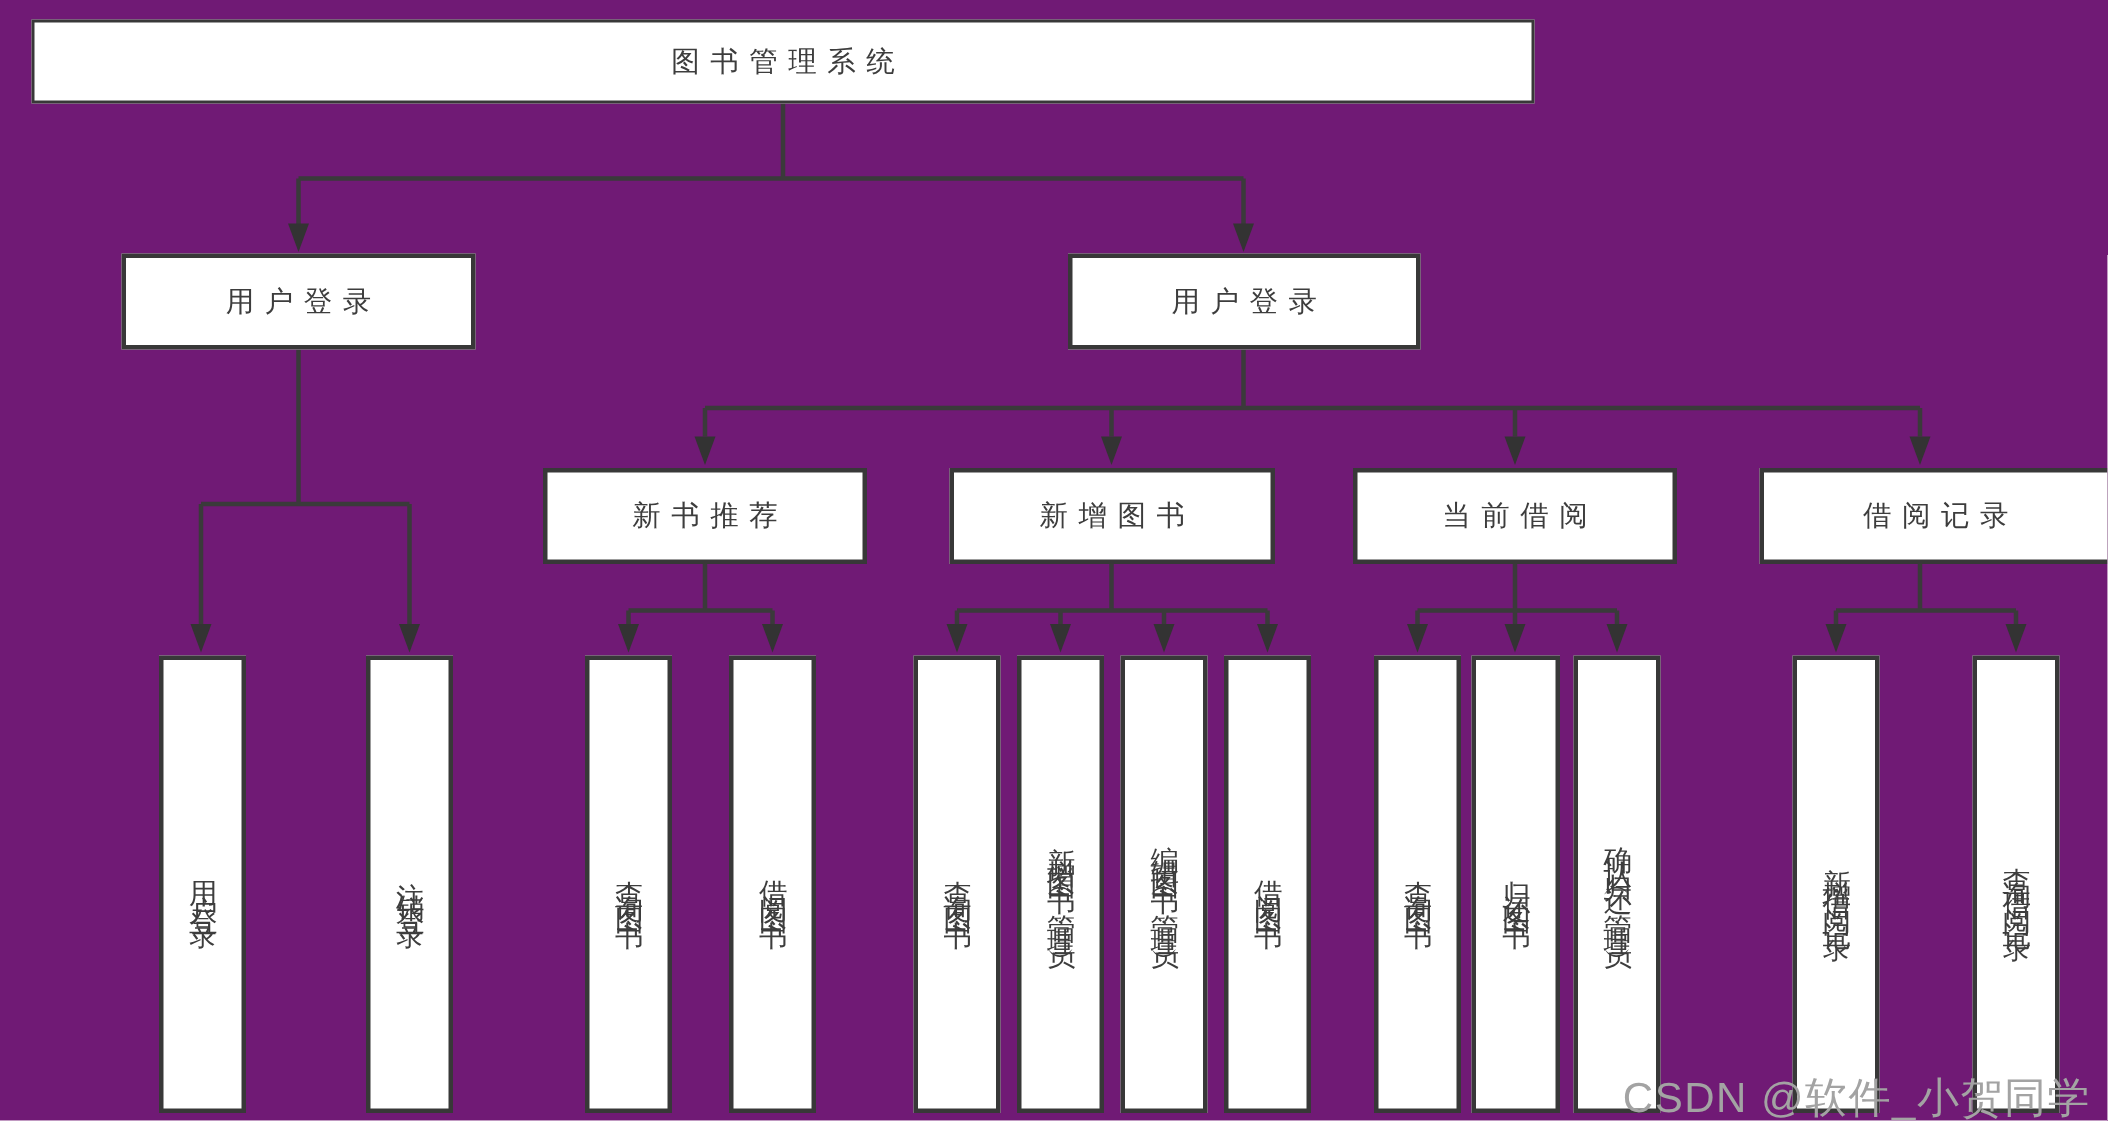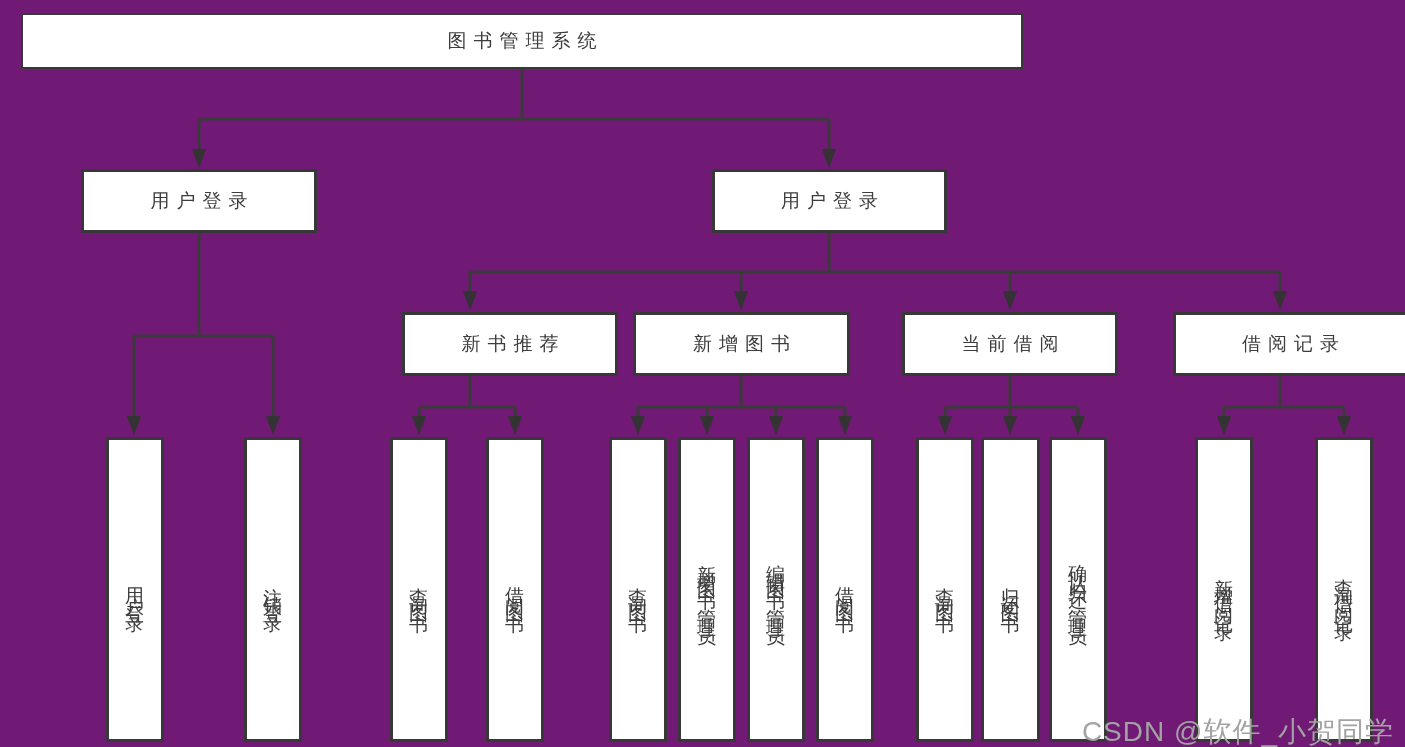--- a/index.html
+++ b/index.html
@@ -119,21 +119,21 @@
       <polygon points="1224,435 1217,416 1231,416"></polygon>
       <polygon points="1344,435 1337,416 1351,416"></polygon>
     </g>
   </svg>
 
   <div class="node hbox root-box" style="left:21px; top:13px; width:1002px; height:56px;">图书管理系统</div>
 
   <div class="node hbox" style="left:81px; top:169px; width:236px; height:64px;">用户登录</div>
   <div class="node hbox" style="left:712px; top:169px; width:235px; height:64px;">用户登录</div>
 
-  <div class="node hbox" style="left:362px; top:312px; width:216px; height:64px;margin-left:40px;">新书推荐</div>
+  <div class="node hbox" style="left:362px; top:312px; width:216px; height:64px;">新书推荐</div>
   <div class="node hbox" style="left:633px; top:312px; width:217px; height:64px;">新增图书</div>
   <div class="node hbox" style="left:902px; top:312px; width:216px; height:64px;">当前借阅</div>
   <div class="node hbox" style="left:1173px; top:312px; width:235px; height:64px;">借阅记录</div>
 
   <div class="node vbox" style="left:106px; width:58px;">用户登录</div>
   <div class="node vbox" style="left:244px; width:58px;">注销登录</div>
 
   <div class="node vbox" style="left:390px; width:58px;">查询图书</div>
   <div class="node vbox" style="left:486px; width:58px;">借阅图书</div>
 

